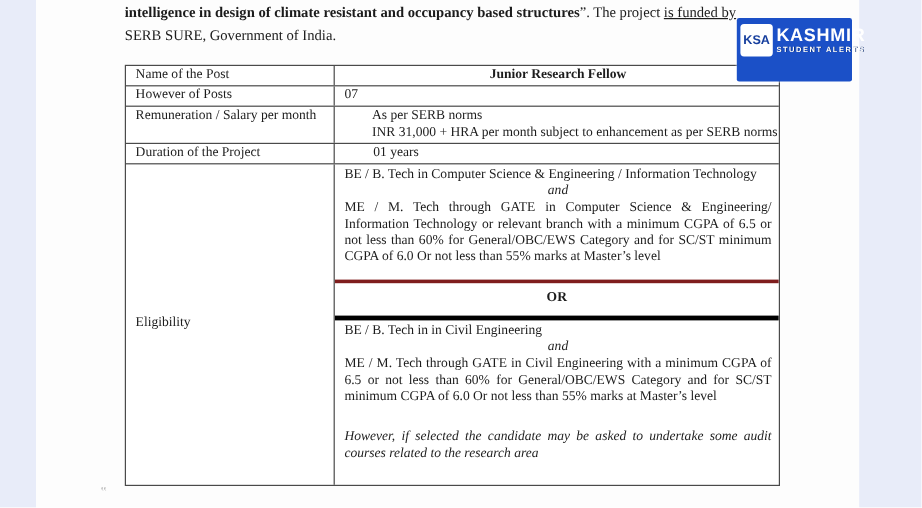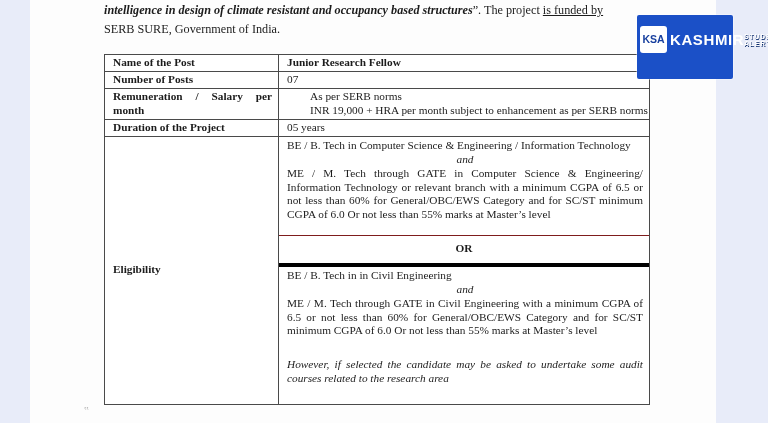--- a/index.html
+++ b/index.html
@@ -14,78 +14,77 @@
     font-family: "Liberation Serif", "DejaVu Serif", serif;
     color: #1c1c1c;
   }
 
   .margin-strip { position: absolute; top: 0; bottom: 0; background: var(--page-margin, #e8ecf9); }
   .margin-strip.left  { left: 0; width: 30px; }
   .margin-strip.right { left: 716px; width: 52px; }
 
   
   .intro { position: absolute; left: 104px; top: 1px; width: 585px; font-size: 12.2px; line-height: 18.5px; }
-  .bq { font-weight: bold; font-style: italic; }
+  .bq { font-weight: bold; }
   .ul { text-decoration: underline; }
 
   
   .doc-table {
     position: absolute; left: 104px; top: 54px; width: 546px;
     border: 1px solid #4a4a4a;
     font-size: 11.3px; line-height: 13.9px;
     background: #fff;
   }
   .t-row { display: flex; border-bottom: 1px solid #4a4a4a; }
   .t-row:last-child { border-bottom: none; }
   .t-label {
     flex: 0 0 174px; width: 174px;
     border-right: 1px solid #4a4a4a;
     padding: 1px 6px 1px 8px;
-    font-weight: bold;
+    font-weight: normal;
   }
   .t-value { flex: 1; padding: 1px 6px 1px 8px; overflow: hidden; }
-  .bold { font-weight: bold; }
+  .bold { font-weight: bold; text-align: center; }
   .r1 { min-height: 17px; }
   .r2 { min-height: 16px; }
   .r3 { min-height: 31px; gap: 23px; }
-  .r4 { min-height: 15px; }
+  .r4 { min-height: 15px; gap: 24px; }
   .r5 { height: 267px; }
   .just { text-align: justify; }
   .nowrap { white-space: nowrap; }
 
   .elig-label { display: flex; align-items: center; }
   .elig-value { padding: 0; display: flex; flex-direction: column; }
   .sub { padding: 2px 6px 1px 8px; overflow: hidden; }
-  .sub-a { height: 99px; border-bottom: 1px solid #7f1d1d; }
+  .sub-a { height: 99px; border-bottom: 3px solid #7f1d1d; }
   .sub-or { height: 31px; border-bottom: 4px solid #000000;
             display: flex; align-items: center; justify-content: center;
             font-weight: bold; padding: 0; }
   .sub-c { flex: 1; }
   .and-line { text-align: center; font-weight: normal; font-style: italic; }
   .note { font-style: italic; margin-top: 20px; text-align: justify; }
 
   
   .logo {
-    position: absolute; left: 614px; top: 15px; width: 96px; height: 64px;
+    position: absolute; left: 614px; top: 15px; width: 96px; height: 53px;
     background: var(--logo-blue, #1b50c7);
     border-radius: 2px;
     display: flex; align-items: center;
     padding: 0 4px 16px 3px; gap: 3px;
     font-family: "Liberation Sans", sans-serif;
     box-shadow: 0 0 0 1px rgba(255,255,255,.35);
     z-index: 5;
-    margin-left: 23px;
   }
   .ksa-box {
     width: 27px; height: 27px; background: #fff; border-radius: 3px;
     display: flex; align-items: center; justify-content: center;
     font-weight: bold; font-size: 10.5px; color: var(--ksa-blue, #173f9e);
     flex: 0 0 27px;
   }
-  .logo-text { display: flex; flex-direction: row; align-items: flex-start; }
+  .logo-text { display: flex; flex-direction: column; align-items: flex-start; }
   .logo-title { font-size: 15px; font-weight: bold; color: #fff; letter-spacing: .6px; line-height: 15px; }
   .logo-subtitle { font-size: 6.3px; font-weight: bold; color: #fff; letter-spacing: 1.25px;
                    text-shadow: .6px .6px 0 #0a2a6b; margin-top: 1px; }
 
   .stray { position: absolute; left: 84px; top: 404px; font-size: 11px; color: #b5b5b5;
            letter-spacing: -2px; }
 </style>
 </head>
 <body>
 
@@ -100,35 +99,35 @@
   </div>
 
   <div class="doc-table">
 
     <div class="t-row r1">
       <div class="t-label">Name of the Post</div>
       <div class="t-value bold">Junior Research Fellow</div>
     </div>
 
     <div class="t-row r2">
-      <div class="t-label">Number of Posts</div>
+      <div class="t-label">However of Posts</div>
       <div class="t-value">07</div>
     </div>
 
     <div class="t-row r3">
       <div class="t-label just">Remuneration / Salary per month</div>
       <div class="t-value">
         <div>As per SERB norms</div>
-        <div class="nowrap">INR 19,000 + HRA per month subject to enhancement as per SERB norms</div>
+        <div class="nowrap">INR 31,000 + HRA per month subject to enhancement as per SERB norms</div>
       </div>
     </div>
 
     <div class="t-row r4">
       <div class="t-label">Duration of the Project</div>
-      <div class="t-value">05 years</div>
+      <div class="t-value">01 years</div>
     </div>
 
     <div class="t-row r5">
       <div class="t-label elig-label">Eligibility</div>
       <div class="t-value elig-value">
 
         <div class="sub sub-a">
           <div class="just">BE / B. Tech in Computer Science &amp; Engineering / Information Technology</div>
           <div class="and-line">and</div>
           <div class="just">ME / M. Tech through GATE in Computer Science &amp; Engineering/ Information Technology or relevant branch with a minimum CGPA of 6.5 or not less than 60% for General/OBC/EWS Category and for SC/ST minimum CGPA of 6.0 Or not less than 55% marks at Master’s level</div>

